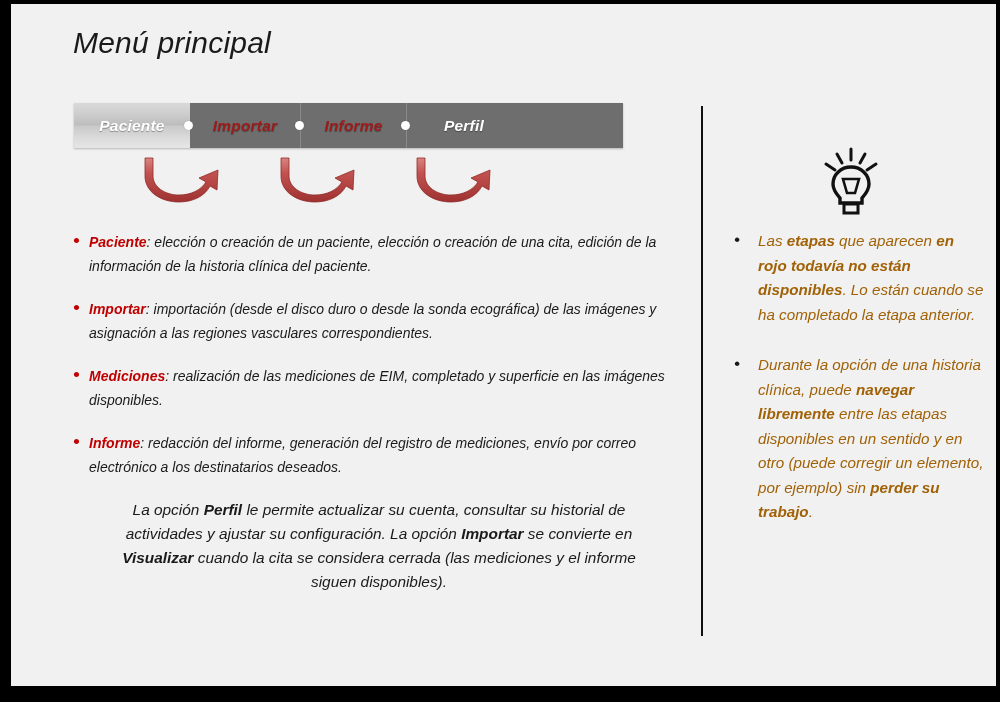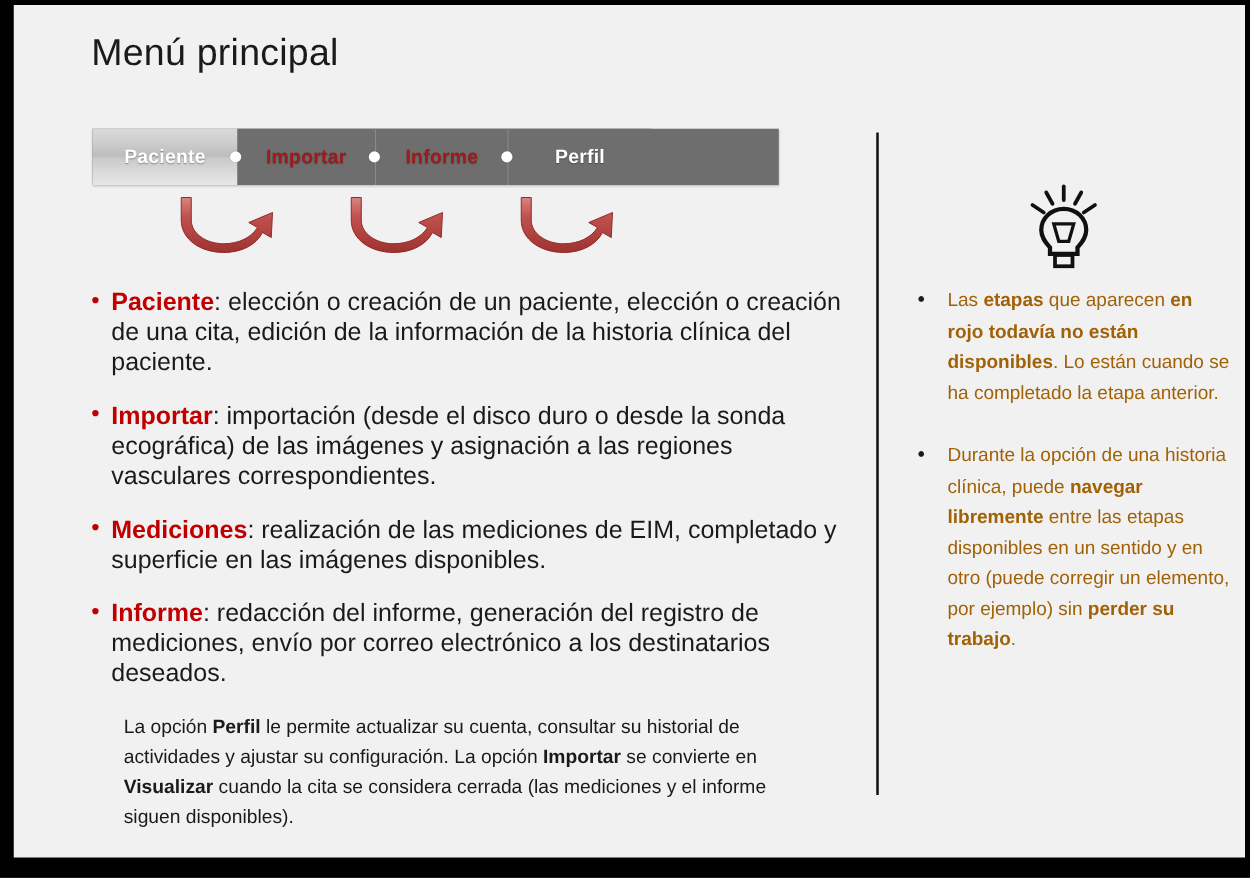--- a/index.html
+++ b/index.html
@@ -14,20 +14,21 @@
     overflow: hidden;
     font-family: "Liberation Sans", sans-serif;
   }
 
   
   #slide-frame {
     position: absolute;
     left: 0; top: 0;
     width: 1000px; height: 702px;
     background: #000000;
+    font-style: italic;
   }
   #slide {
     position: absolute;
     left: 11px;
     top: 4px;
     width: 985px;
     height: 682px;
     background: #f1f1f1;
     overflow: hidden;
   }
@@ -119,33 +120,34 @@
     width: 22px;
     color: #c00000;
     font-size: 19px;
     line-height: 21px;
     text-align: left;
     padding-left: 6px;
     box-sizing: border-box;
   }
   .bullet-body {
     flex: 1 1 auto;
-    font-size: 20px;
+    font-size: 14px;
     line-height: 24px;
     color: #1a1a1a;
   }
   .kw { color: #c00000; font-weight: bold; }
 
   #note-para {
     margin-top: 7px;
     margin-left: 32px;
     width: 560px;
     font-size: 15.4px;
     line-height: 24px;
     color: #1a1a1a;
+    text-align: center;
   }
   #note-para b { font-weight: bold; }
 
   
   #divider {
     position: absolute;
     left: 690px;
     top: 102px;
     width: 2px;
     height: 530px;

